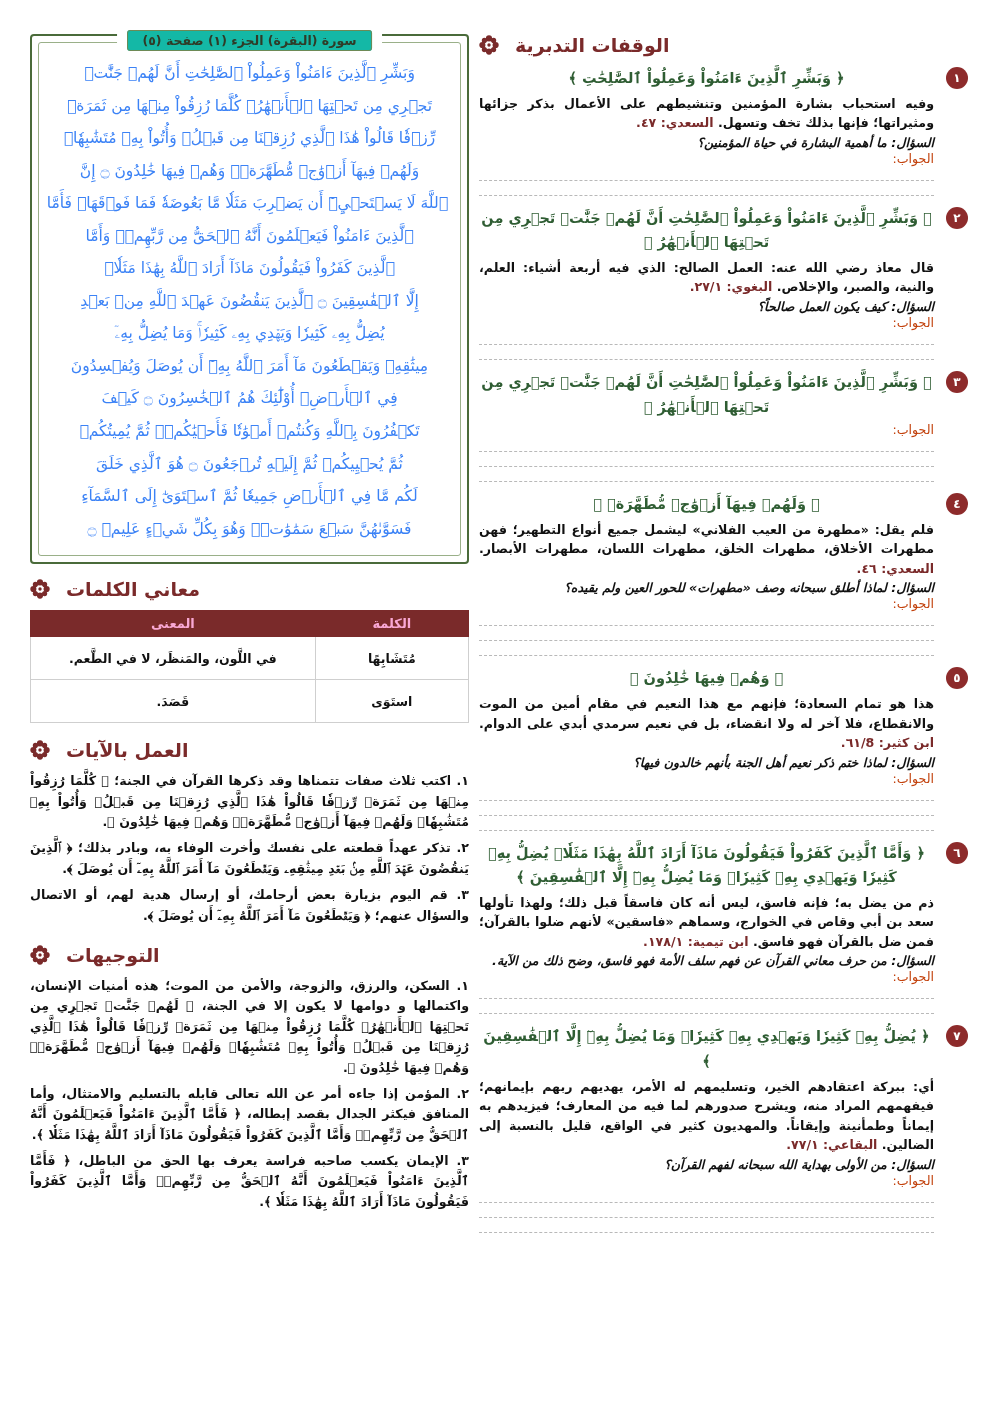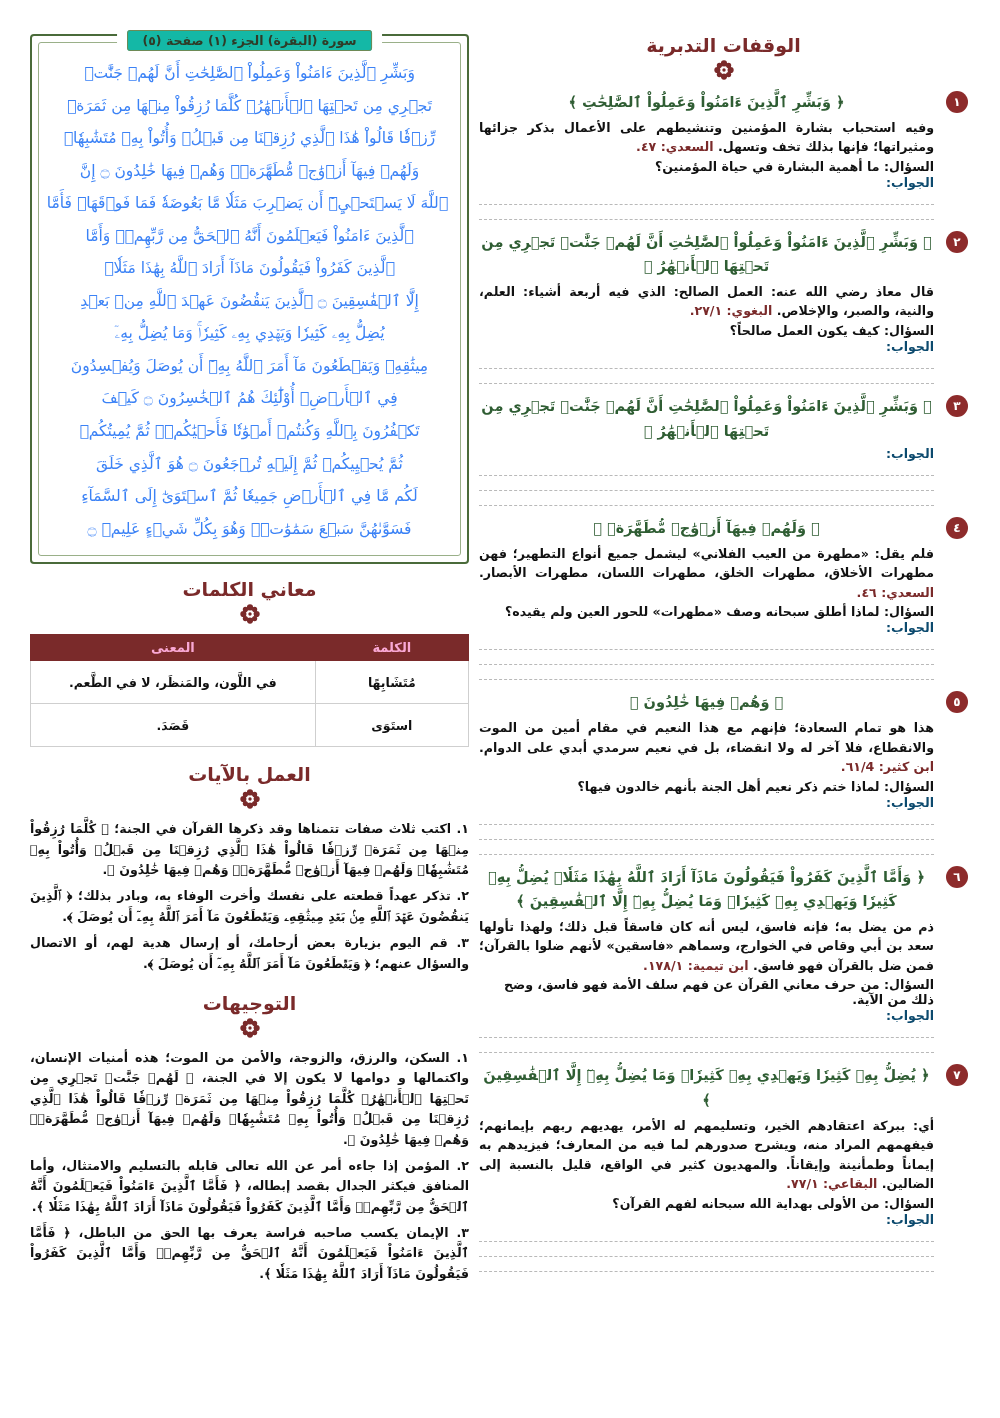--- a/index.html
+++ b/index.html
@@ -19,23 +19,22 @@
     position: relative;
     display: flex;
     flex-direction: row;
     padding: 34px 26px 20px 26px;
   }
   
   .sec-head {
     display: flex;
     align-items: center;
     justify-content: flex-end;
-    gap: 4px;
+    gap: 16px;
     margin: 0 0 10px 0;
-    flex-direction: column;
   }
   .sec-head .title {
     color: #7a2a2a;
     font-size: 19px;
     font-weight: bold;
     letter-spacing: 0;
   }
   .flower {
     width: 20px; height: 20px;
     flex: 0 0 20px;
@@ -82,25 +81,26 @@
     color: #111;
     text-align: justify;
     font-weight: bold;
   }
   .body-text .src { color:#7a2a2a; }
   .q-line {
     font-size: 12.6px;
     color: #111;
     font-weight: bold;
     margin-top: 2px;
+    font-style: italic;
   }
   .a-line {
     font-size: 12.6px;
-    color: #0c4a6e;
-    font-weight: bold;
+    color: #c2410c;
+    font-weight: normal;
     margin-top: 1px;
   }
   .dash-block div {
     border-bottom: 1px dashed #b9b9b9;
     height: 15px;
   }
 
   
   .col-left {
     width: 443px;
@@ -268,21 +268,21 @@
           <div></div>
           <div></div>
         </div>
     </div>
 
     <div class="waqfa">
       <span class="num-badge">٥</span>
       <div class="ayah-line">﴿ وَهُمۡ فِيهَا خَٰلِدُونَ ﴾</div>
       <div class="body-text">
         <span>هذا هو تمام السعادة؛ فإنهم مع هذا النعيم في مقام أمين من الموت والانقطاع، فلا آخر له ولا انقضاء، بل في نعيم سرمدي أبدي على الدوام.</span>
-        <span class="src">ابن كثير: ٦١/4.</span>
+        <span class="src">ابن كثير: ٦١/8.</span>
       </div>
       <div class="q-line">السؤال: لماذا ختم ذكر نعيم أهل الجنة بأنهم خالدون فيها؟</div>
       <div class="a-line">الجواب:</div>
       <div class="dash-block">
           <div></div>
           <div></div>
           <div></div>
         </div>
     </div>
 

